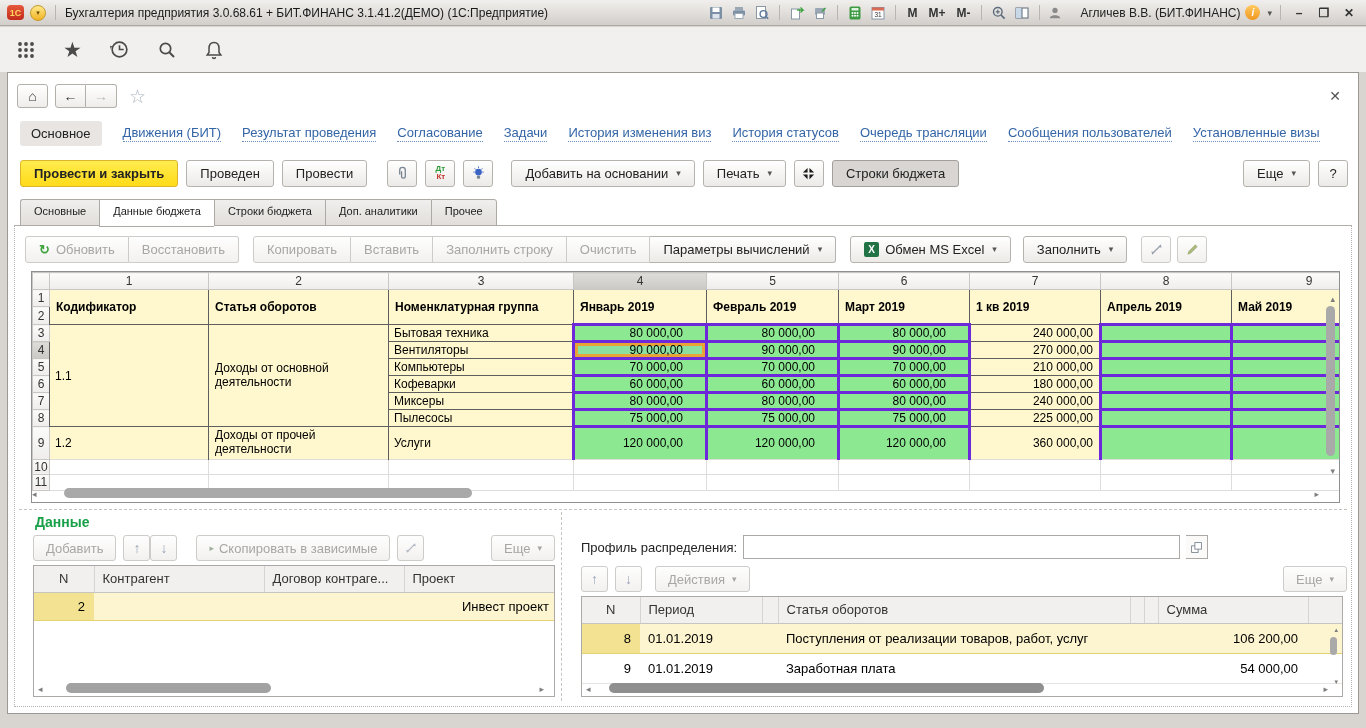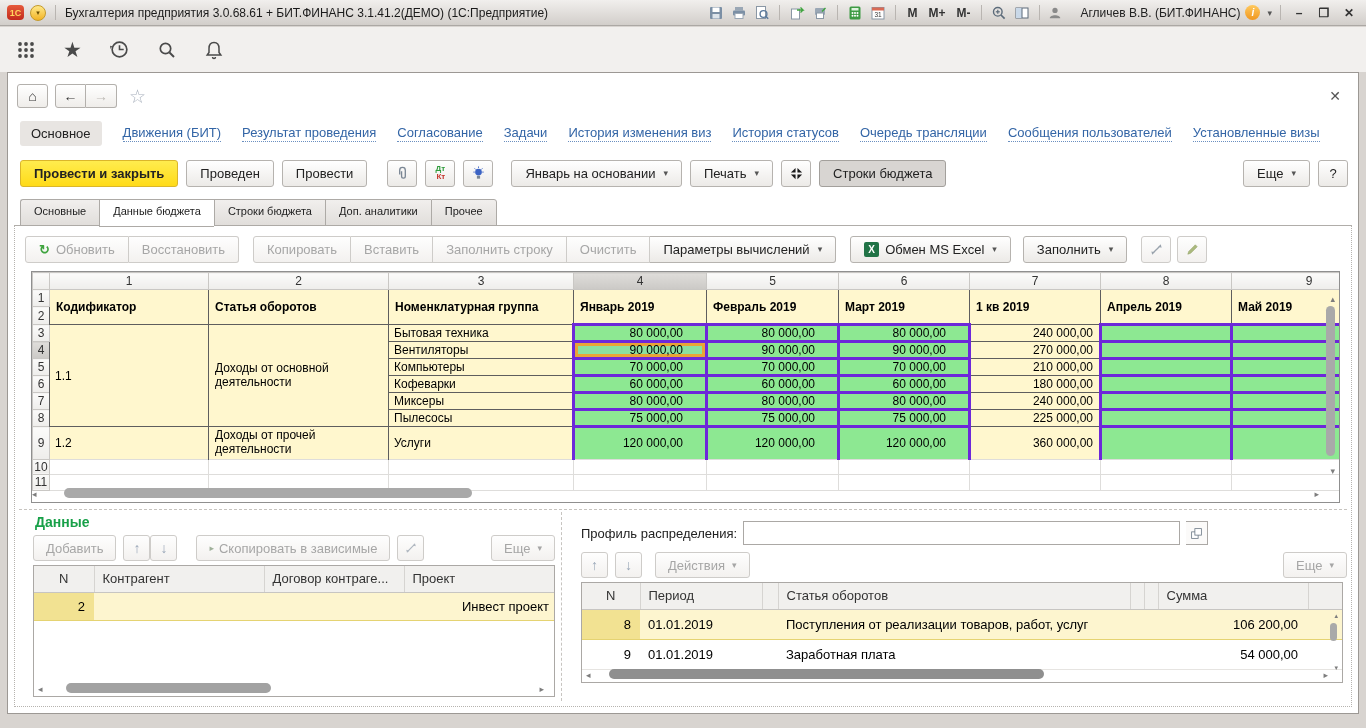--- a/index.html
+++ b/index.html
@@ -112,21 +112,21 @@
   .sq { width:27px; padding:0; justify-content:center; }
   .ptable { border:1px solid #ABA8A5; background:#fff; position:relative; }
   .ptable table { border-collapse:collapse; table-layout:fixed; width:100%; }
   .ptable td { font-size:13px; overflow:hidden; white-space:nowrap; }
   td.th { background:#F1F0EE; border-right:1px solid #D6D4D1; border-bottom:1px solid #C7C5C2; color:#333; padding:5px 8px; height:26px; }
   td.th.c { text-align:center; }
   .yrow td { background:#FDF5CF; border-bottom:1px solid #E5D372; }
   .yrow td.ncell { background:#F2E292; }
   td.ncell { text-align:right; padding-right:9px; }
   .wrow td { background:#fff; border-bottom:1px solid #E6E4E1; }
-  .profrow { display:flex; align-items:center; gap:6px; height:28px; margin-top:5px; }
+  .profrow { display:flex; align-items:center; gap:6px; height:28px; margin-top:19px; }
   .profrow input { width:437px; height:24px; border:1px solid #ABA8A5; padding:0 6px; font-size:13px; font-family:inherit; }
   .chbtn { width:22px; height:24px; border:1px solid #ABA8A5; border-left:none; background:#FBFAF9;
     display:flex; align-items:center; justify-content:center; }
   .arr { font-size:14px; font-weight:bold; color:#9AA7B8; line-height:1; }
 </style>
 </head>
 <body>
 
 <div class="app">
 
@@ -315,21 +315,21 @@
             <g stroke="#3B63C4" stroke-width="1">
               <line x1="8" y1="0.5" x2="8" y2="2"></line>
               <line x1="2.5" y1="6.5" x2="4" y2="6.5"></line>
               <line x1="12" y1="6.5" x2="13.5" y2="6.5"></line>
               <line x1="3.8" y1="2.5" x2="5" y2="3.7"></line>
               <line x1="12.2" y1="2.5" x2="11" y2="3.7"></line>
             </g>
           </svg>
       </button>
       <button class="btn" style="margin-left:10px">
-        <span>Январь на основании</span>
+        <span>Добавить на основании</span>
           <span class="dd">▾</span>
       </button>
       <button class="btn">
         <span>Печать</span>
           <span class="dd">▾</span>
       </button>
       <button class="btn iconbtn">
         <svg width="15" height="15" viewBox="0 0 16 16">
             <g fill="#1a1a1a">
               <path d="M2 2 L7 2 L2 7 z" transform="rotate(180 4.5 4.5)"></path>

